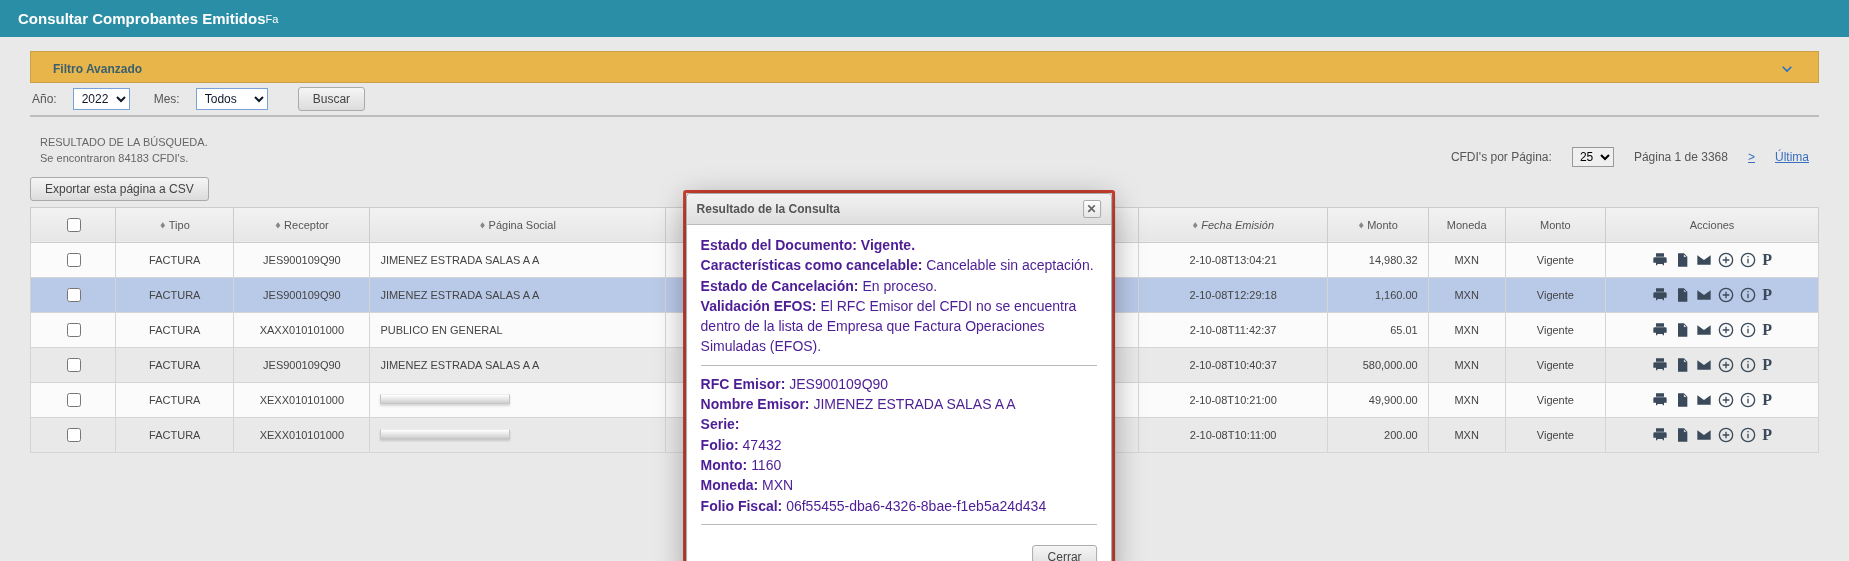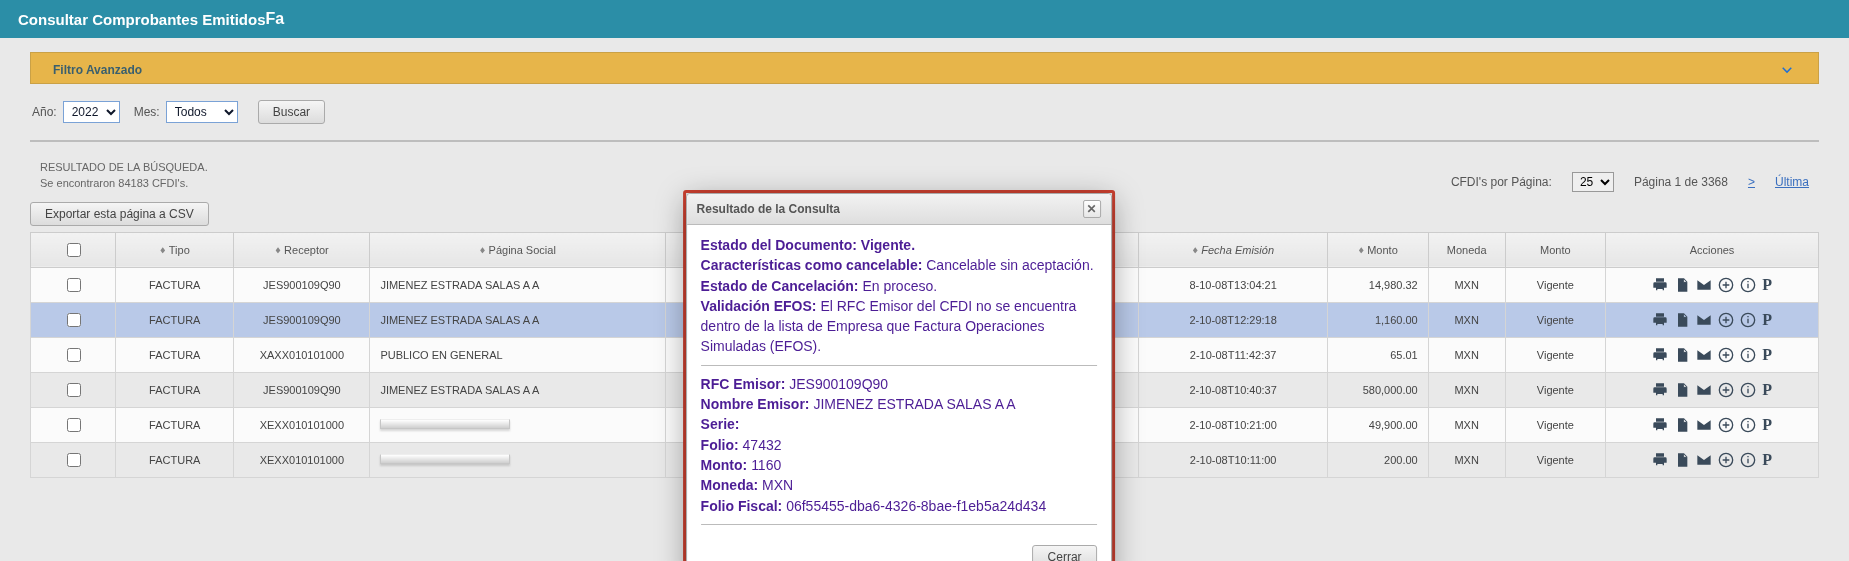--- a/index.html
+++ b/index.html
@@ -1,22 +1,22 @@
 <!DOCTYPE html>
 <html><head>
 <meta charset="utf-8">
 <style>
   * { box-sizing: border-box; }
   html, body { margin:0; padding:0; font-family: Arial, Helvetica, sans-serif; font-size:12px; color:#444; background:#e9e9e9; }
   .topbar { background:#2b8ea7; color:#fff; padding:10px 18px; font-size:15px; font-weight:bold; display:flex; justify-content:flex-start; align-items:center;}
-  .topbar .right { font-size:16px; font-weight:bold; }
+  .topbar .right { font-size:11px; font-weight:normal; }
   .page { padding:14px 30px 30px 30px; }
   .filter-bar { background:#e7b54a; color:#3a5f6e; font-weight:bold; padding:6px 22px; display:flex; justify-content:space-between; align-items:flex-end; border:1px solid #caa146;}
   .filter-bar .arrow { width:18px; height:18px; display:flex; align-items:center; justify-content:center;}
-  .filter-row { padding:16px 2px; display:flex; align-items:center; gap:6px; border-bottom:2px solid #bdbdbd;}
+  .filter-row { padding:4px 2px; display:flex; align-items:center; gap:16px; border-bottom:2px solid #bdbdbd;}
   .filter-row label { font-size:12px; color:#555;}
   .filter-row select { font-size:12px; padding:2px 4px; border:1px solid #7aa2d6; background:#fff; color:#0f172a; height:22px;}
   .btn { background:linear-gradient(#f5f5f5,#dcdcdc); border:1px solid #aaa; border-radius:3px; padding:4px 14px; font-size:12px; color:#444; cursor:pointer;}
   .results-meta { padding:18px 10px 4px 10px; display:flex; justify-content:space-between; align-items:flex-end;}
   .results-meta .left { font-size:11px; color:#666; line-height:1.45;}
   .results-meta .right { display:flex; align-items:center; gap:20px; font-size:12px; color:#555;}
   .results-meta .right select { font-size:12px; padding:1px 3px; border:1px solid #999;}
   .results-meta .right a { color:#3a6fbf; text-decoration:underline; cursor:pointer;}
   .export-btn { margin:6px 0 0 0;}
   table.grid { width:100%; border-collapse:collapse; margin-top:6px; table-layout:fixed;}
@@ -117,21 +117,21 @@
         <th>Acciones</th>
       </tr>
     </thead>
     <tbody id="tbody">
         <tr>
           <td><input type="checkbox" class="chk" style=""></td>
           <td>FACTURA</td>
           <td>JES900109Q90</td>
           <td class="left">JIMENEZ ESTRADA SALAS A A</td>
           <td></td>
-          <td>8-10-08T13:04:21</td>
+          <td>2-10-08T13:04:21</td>
           <td class="right">14,980.32</td>
           <td>MXN</td>
           <td>Vigente</td>
           <td>
             <div class="action-icons">
               <span class="icon-sm">
                 <svg viewBox="0 0 24 24">
                   <path d="M6 2h12v5H6zM4 8h16a2 2 0 0 1 2 2v6h-4v4H6v-4H2v-6a2 2 0 0 1 2-2zm4 10v2h8v-2z"></path>
                 </svg>
               </span>

